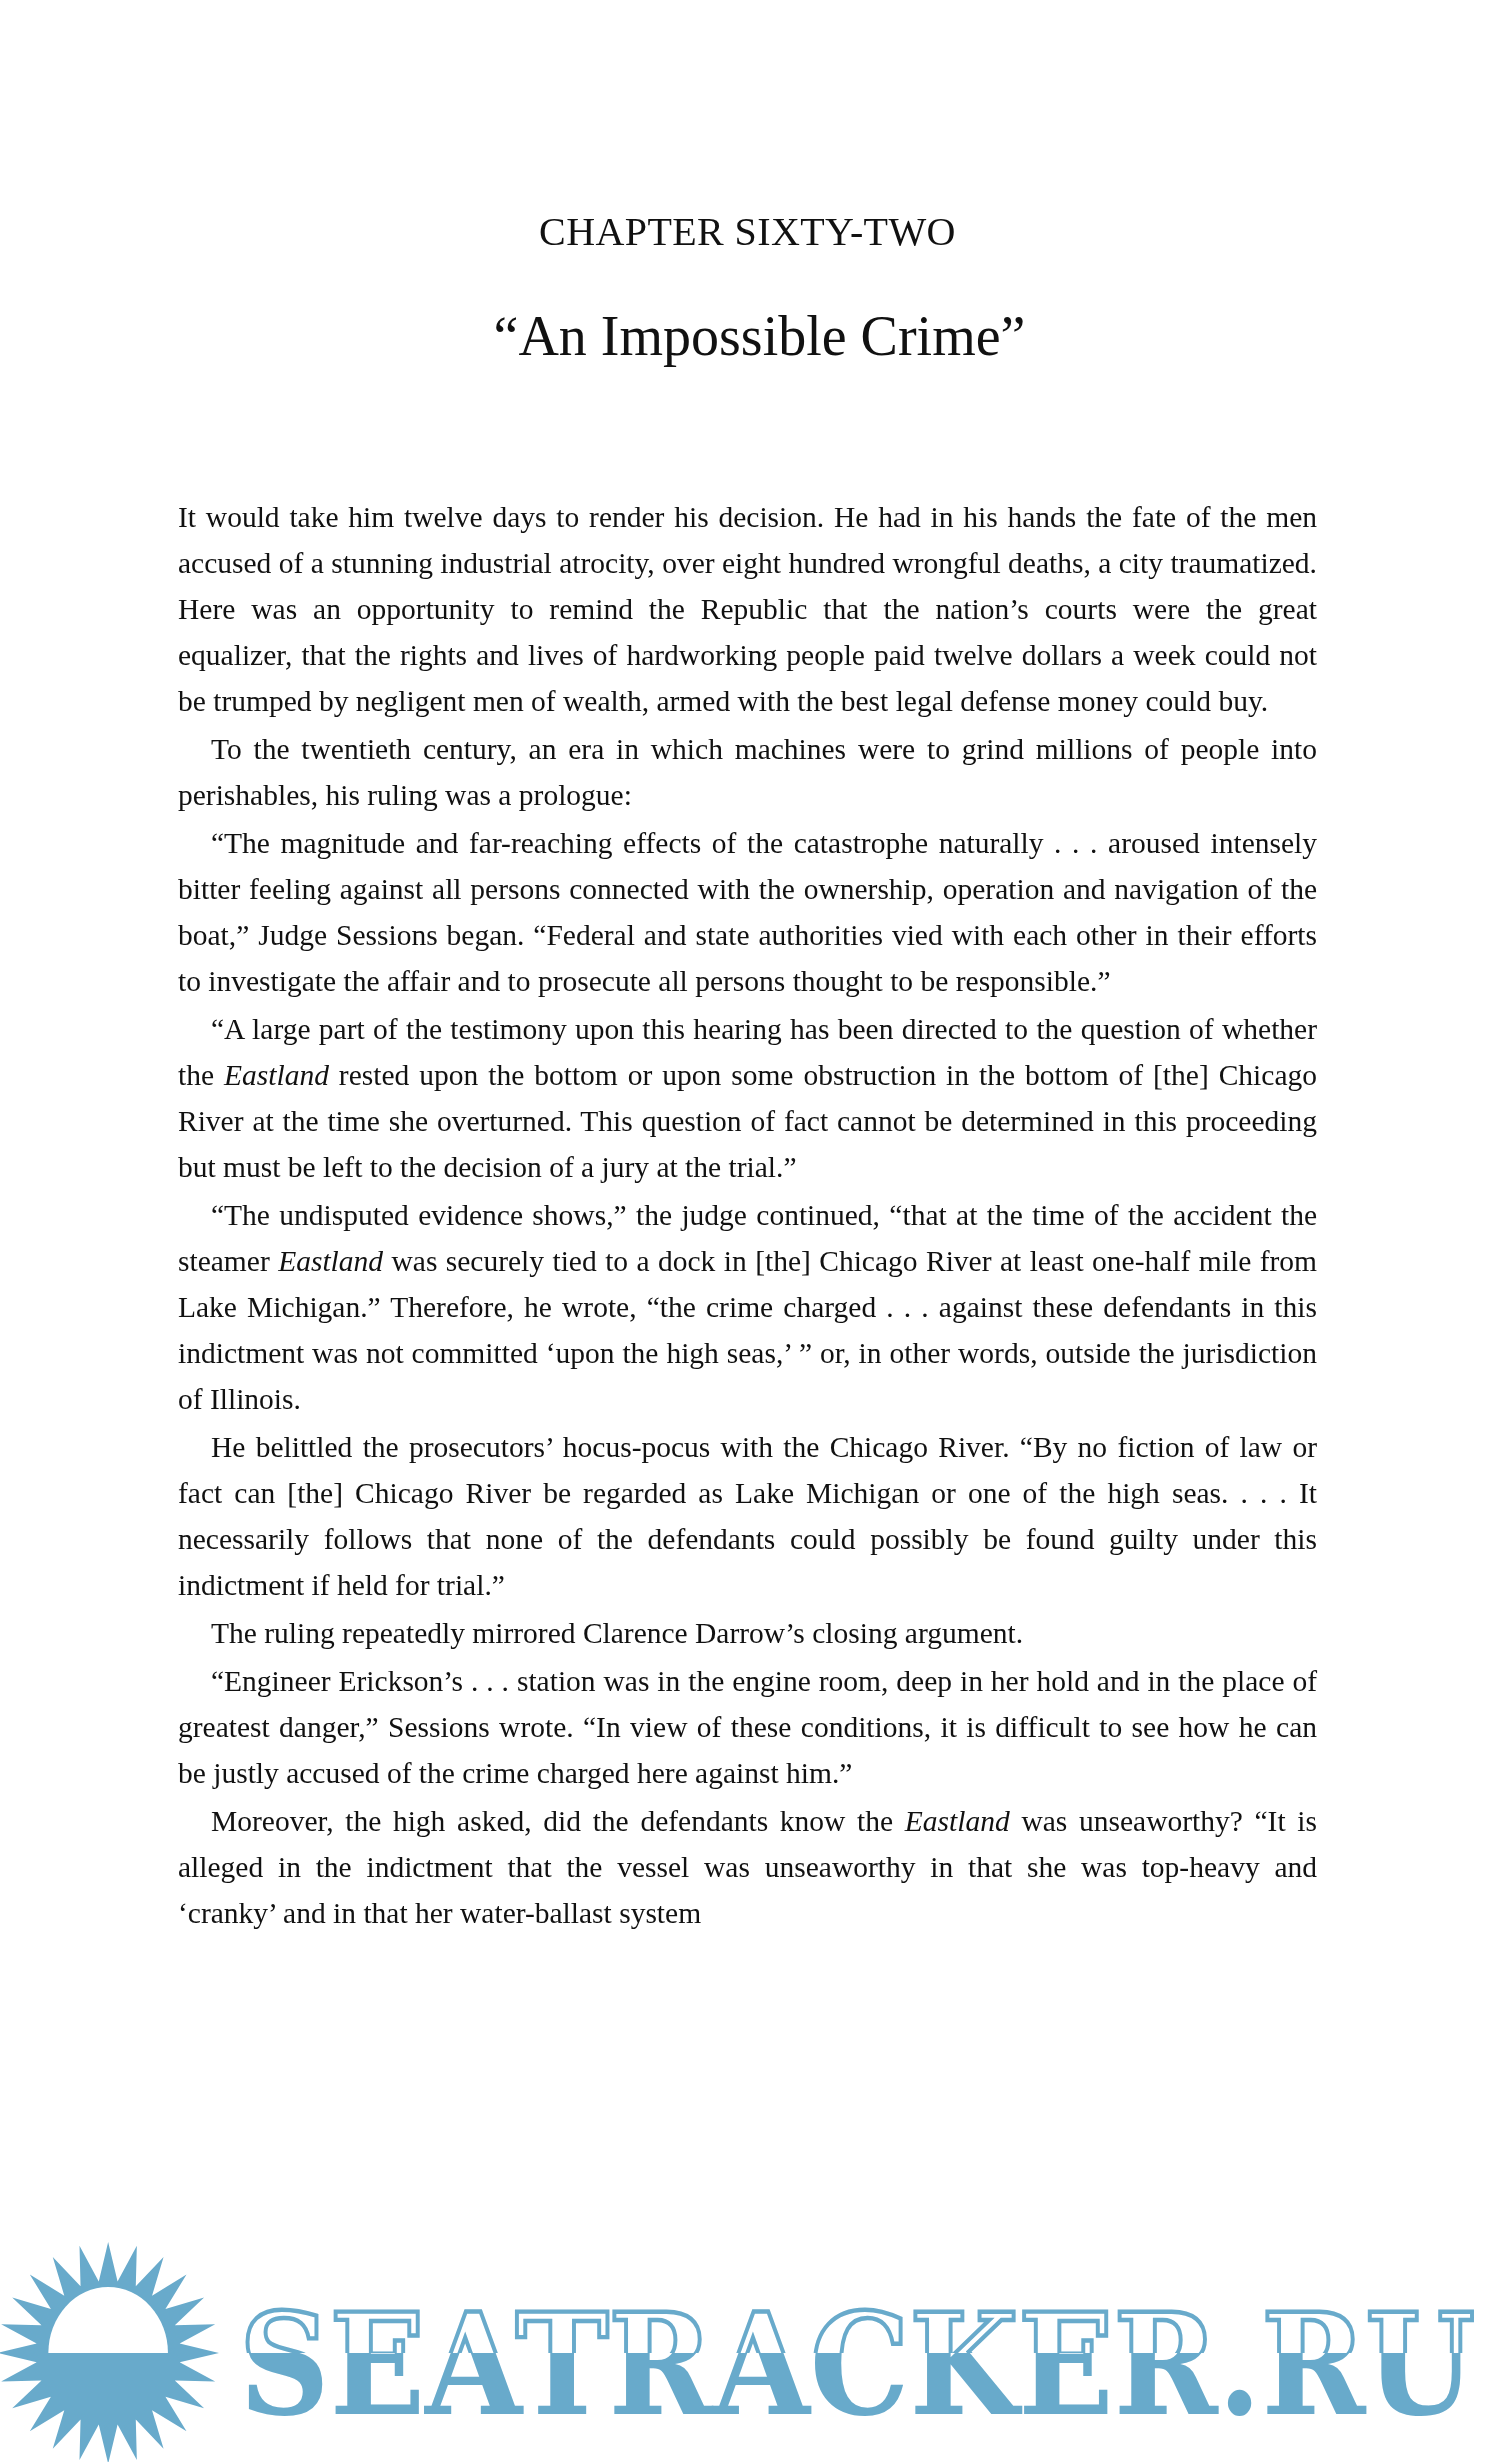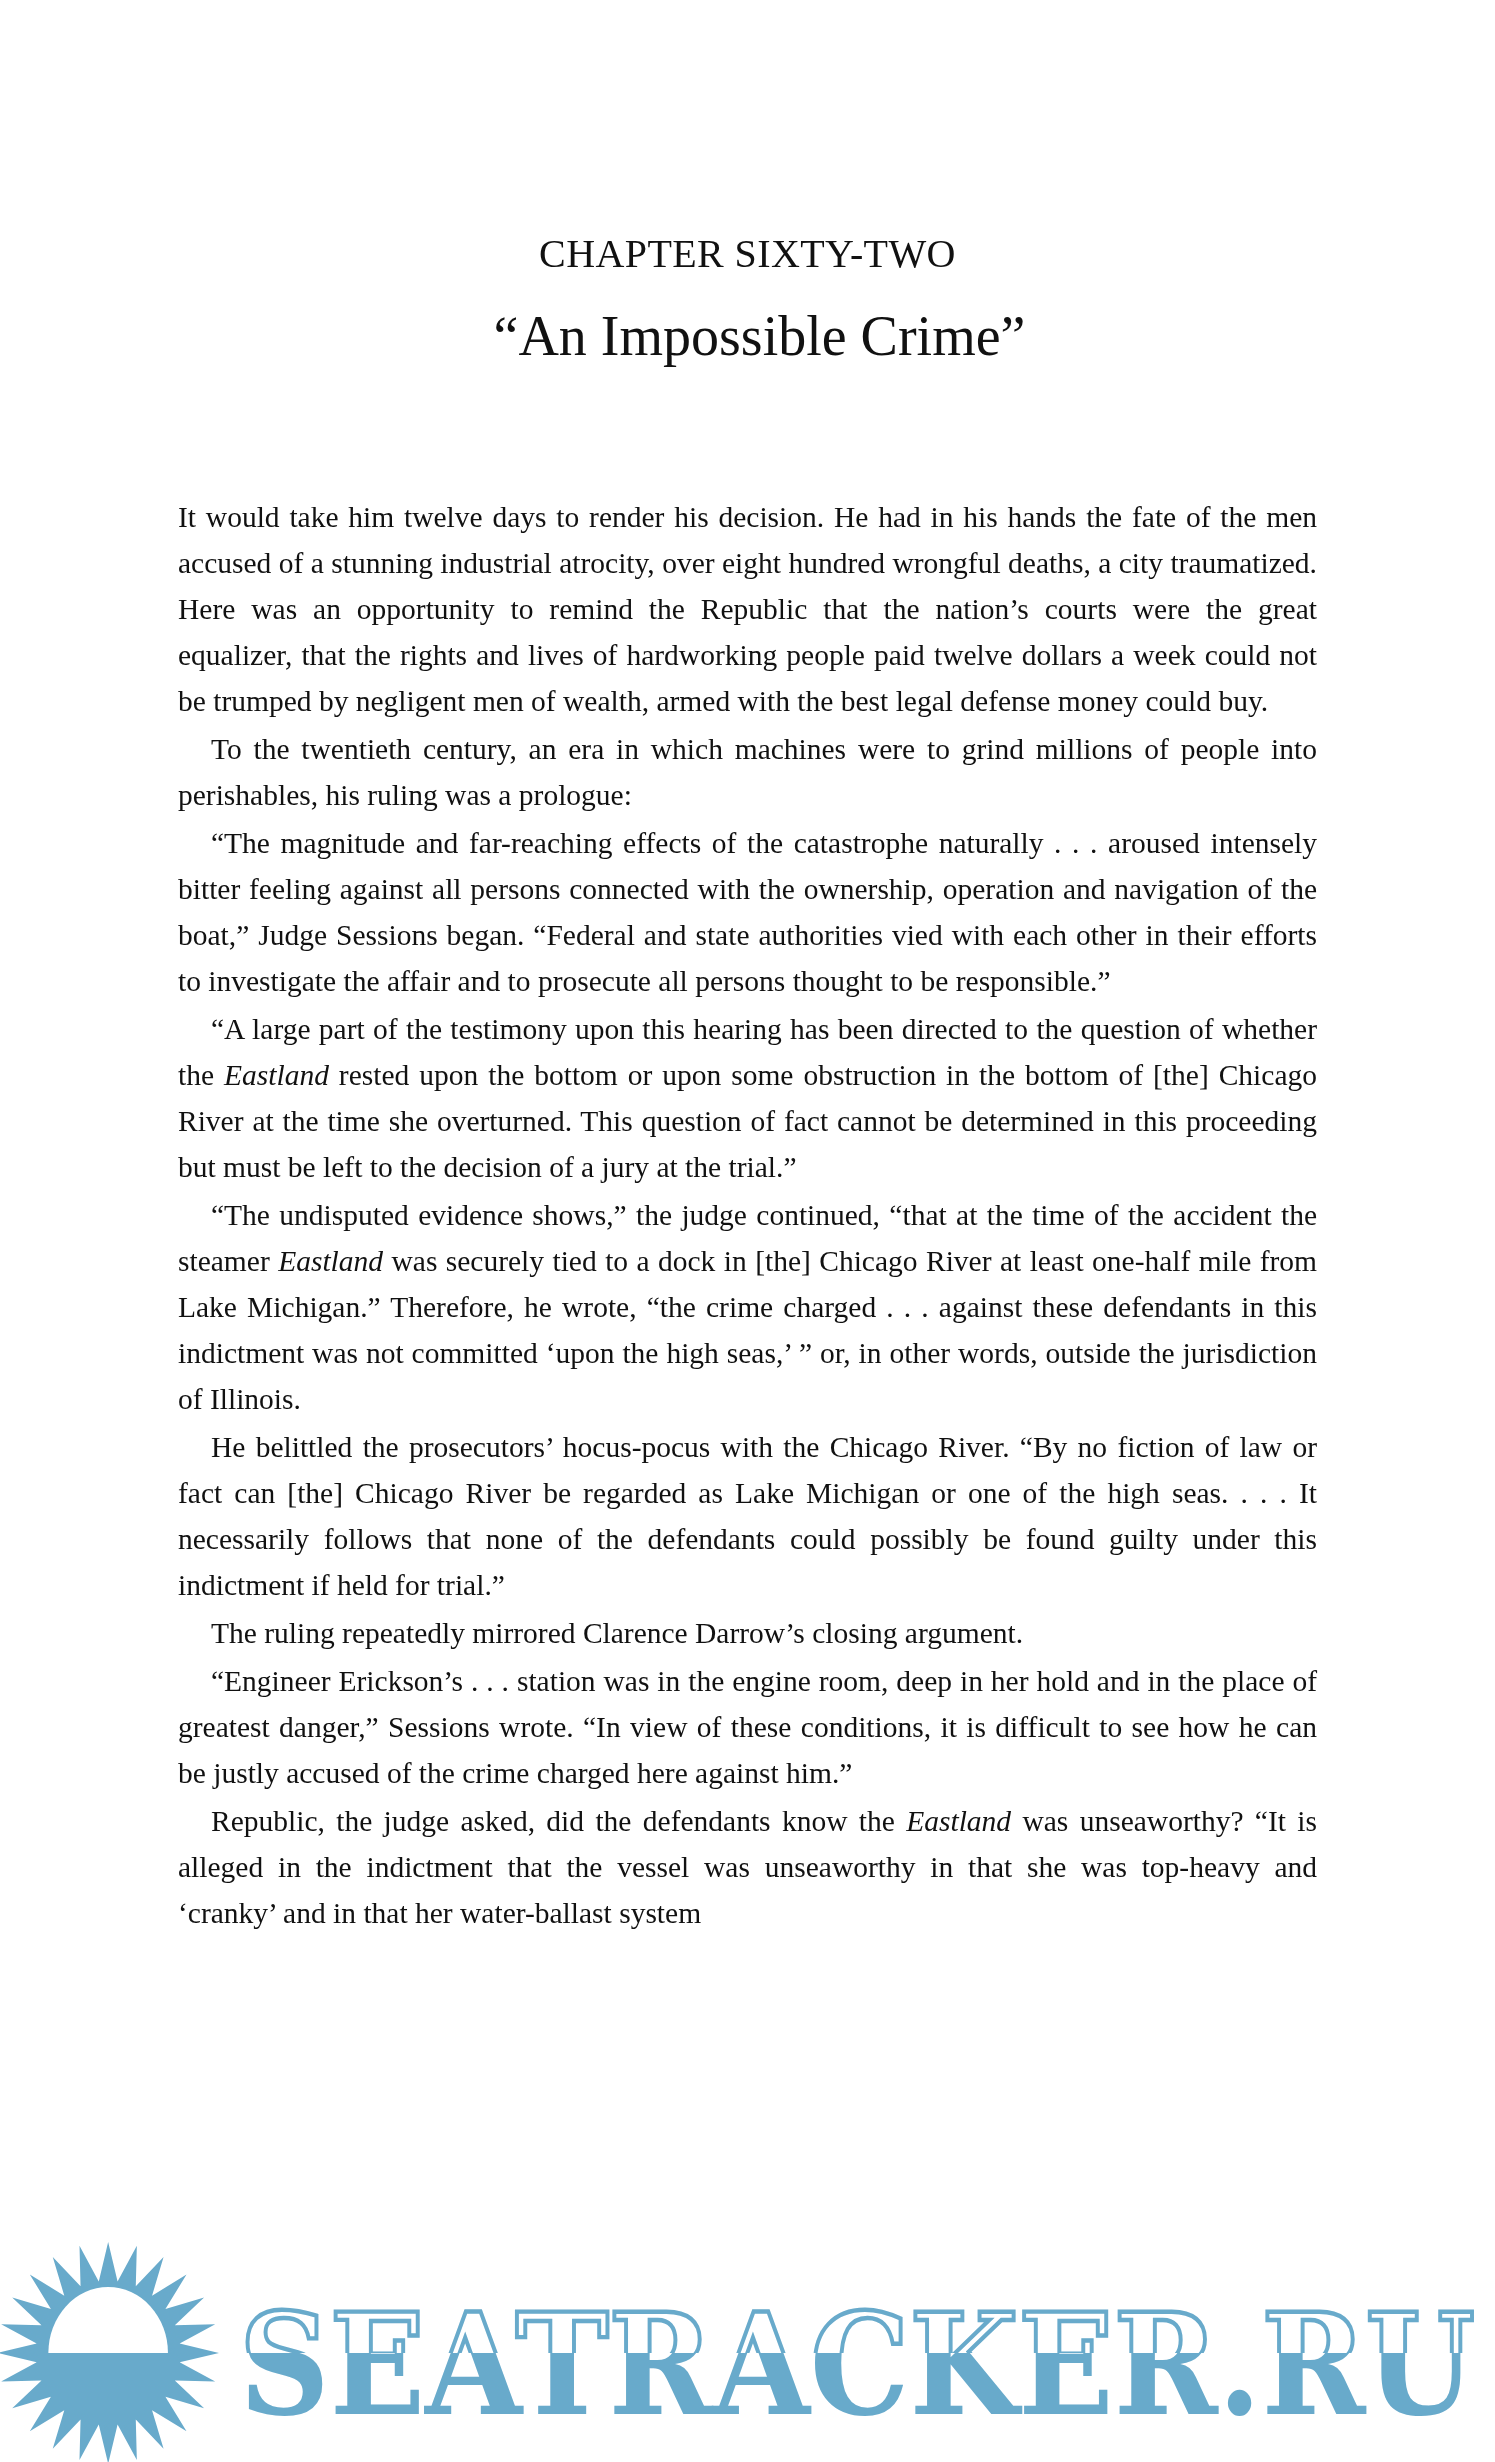--- a/index.html
+++ b/index.html
@@ -18,21 +18,21 @@
     .page {
       position: absolute;
       left: 0; top: 0;
       width: 1495px;
       height: 2462px;
     }
     .chapter-label {
       position: absolute;
       left: 0;
       width: 1495px;
-      top: 223px;
+      top: 201px;
       text-align: center;
       font-size: 40px;
       line-height: 62px;
       letter-spacing: 0.4px;
       margin: 0;
       font-weight: normal;
     }
     .chapter-title {
       position: absolute;
       left: 0;
@@ -86,21 +86,21 @@
 
   <div class="body-text" id="body-text">
       <p class="first"><span>It would take him twelve days to render his decision. He had in his hands the fate of the men accused of a stunning industrial atrocity, over eight hundred wrongful deaths, a city traumatized. Here was an opportunity to remind the Republic that the nation’s courts were the great equalizer, that the rights and lives of hardworking people paid twelve dollars a week could not be trumped by negligent men of wealth, armed with the best legal defense money could buy.</span></p>
       <p><span>To the twentieth century, an era in which machines were to grind millions of people into perishables, his ruling was a prologue:</span></p>
       <p><span>“The magnitude and far-reaching effects of the catastrophe naturally . . . aroused intensely bitter feeling against all persons connected with the ownership, operation and navigation of the boat,” Judge Sessions began. “Federal and state authorities vied with each other in their efforts to investigate the affair and to prosecute all persons thought to be responsible.”</span></p>
       <p><span>“A large part of the testimony upon this hearing has been directed to the question of whether the </span><em>Eastland</em><span> rested upon the bottom or upon some obstruction in the bottom of [the] Chicago River at the time she overturned. This question of fact cannot be determined in this proceeding but must be left to the decision of a jury at the trial.”</span></p>
       <p><span>“The undisputed evidence shows,” the judge continued, “that at the time of the accident the steamer </span><em>Eastland</em><span> was securely tied to a dock in [the] Chicago River at least one-half mile from Lake Michigan.” Therefore, he wrote, “the crime charged . . . against these defendants in this indictment was not committed ‘upon the high seas,’ ” or, in other words, outside the jurisdiction of Illinois.</span></p>
       <p><span>He belittled the prosecutors’ hocus-pocus with the Chicago River. “By no fiction of law or fact can [the] Chicago River be regarded as Lake Michigan or one of the high seas. . . . It necessarily follows that none of the defendants could possibly be found guilty under this indictment if held for trial.”</span></p>
       <p><span>The ruling repeatedly mirrored Clarence Darrow’s closing argument.</span></p>
       <p><span>“Engineer Erickson’s . . . station was in the engine room, deep in her hold and in the place of greatest danger,” Sessions wrote. “In view of these conditions, it is difficult to see how he can be justly accused of the crime charged here against him.”</span></p>
-      <p><span>Republic, the judge asked, did the defendants know the </span><em>Eastland</em><span> was unseaworthy? “It is alleged in the indictment that the vessel was unseaworthy in that she was top-heavy and ‘cranky’ and in that her water-ballast system</span></p>
+      <p><span>Moreover, the high asked, did the defendants know the </span><em>Eastland</em><span> was unseaworthy? “It is alleged in the indictment that the vessel was unseaworthy in that she was top-heavy and ‘cranky’ and in that her water-ballast system</span></p>
     </div>
 
   <div class="watermark">
     <svg width="1495" height="229" viewBox="0 0 1700 260">
       <defs>
         <clipPath id="lowerHalf">
           <rect x="0" y="135" width="1700" height="125"></rect>
         </clipPath>
         <clipPath id="upperHalf">
           <rect x="0" y="0" width="1700" height="135"></rect>

